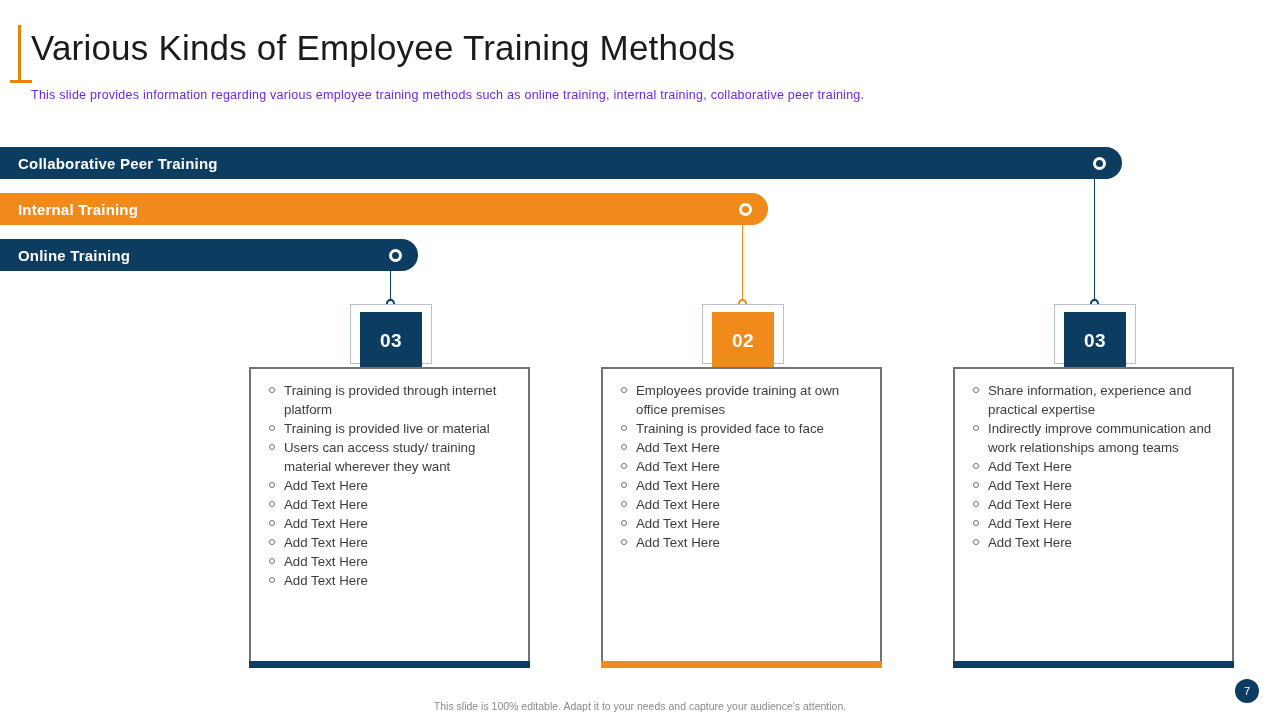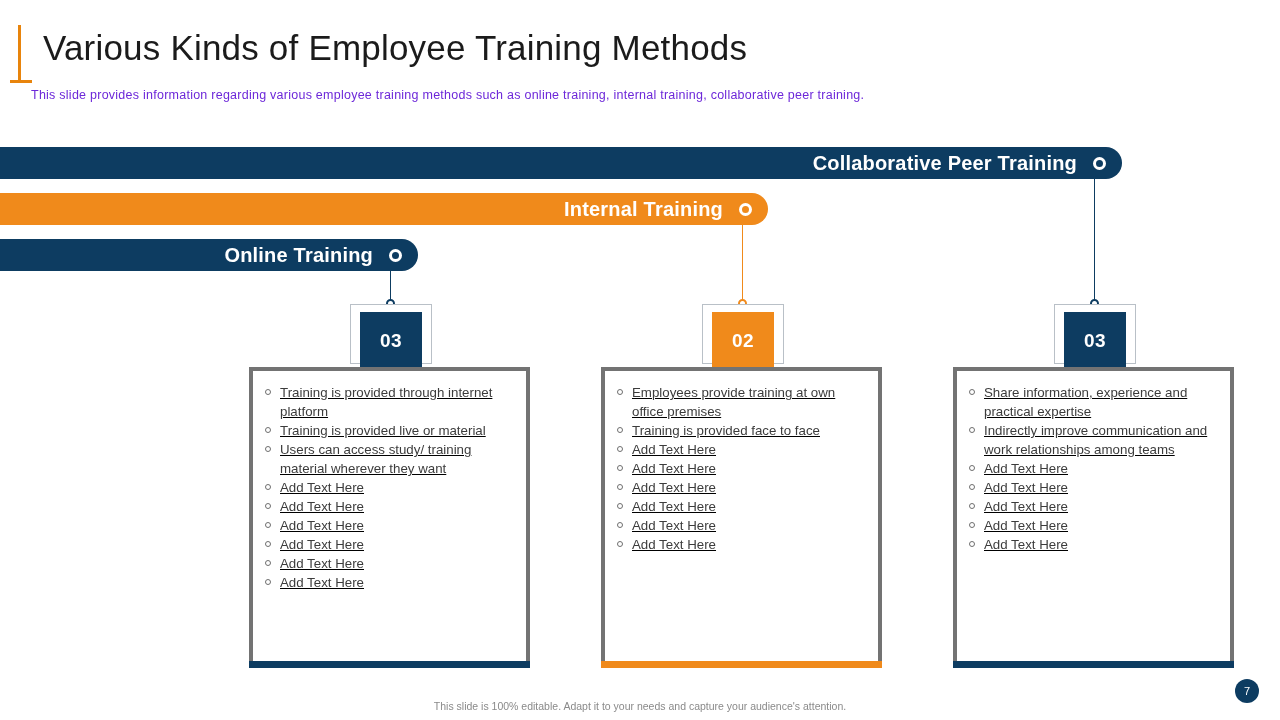--- a/index.html
+++ b/index.html
@@ -30,21 +30,21 @@
   .title-rule-h {
     position: absolute;
     left: 10px;
     top: 80px;
     width: 22px;
     height: 3px;
     background: #e8840c;
   }
   .slide-title {
     position: absolute;
-    left: 43px;
+    left: 31px;
     top: 28px;
     font-size: 35px;
     color: #1b1b1b;
     font-weight: 400;
     letter-spacing: 0.2px;
     white-space: nowrap;
   }
   .slide-subtitle {
     position: absolute;
     left: 31px;
@@ -56,26 +56,27 @@
   }
 
   
   .ribbon {
     position: absolute;
     left: 0;
     height: 32px;
     border-radius: 0 16px 16px 0;
     display: flex;
     align-items: center;
-    justify-content: flex-end;
+    justify-content: space-between;
     color: #ffffff;
     font-weight: bold;
-    font-size: 20px;
+    font-size: 15px;
     box-sizing: border-box;
     padding-right: 16px;
+    padding-left: 18px;
   }
   .ribbon .label {
     letter-spacing: 0.2px;
   }
   .ribbon .knob {
     width: 13px;
     height: 13px;
     border-radius: 50%;
     border: 3px solid #ffffff;
     margin-left: 16px;
@@ -155,24 +156,23 @@
   .badge-navy { background: #0d3c61; }
   .badge-orange { background: #f08a1b; }
 
   .card {
     position: absolute;
     top: 63px;
     left: 0;
     width: 281px;
     min-height: 299px;
     background: #ffffff;
-    border: 4px solid #737373;
-    box-sizing: border-box;
-    padding: 12px 10px 10px 4px;
-    text-decoration: underline;
+    border: 2px solid #737373;
+    box-sizing: border-box;
+    padding: 12px 10px 10px 10px;
   }
   .card-bottom {
     position: absolute;
     top: 357px;
     left: 0;
     width: 281px;
     height: 7px;
   }
   .bar-navy { background: #0d3c61; }
   .bar-orange { background: #f08a1b; }

